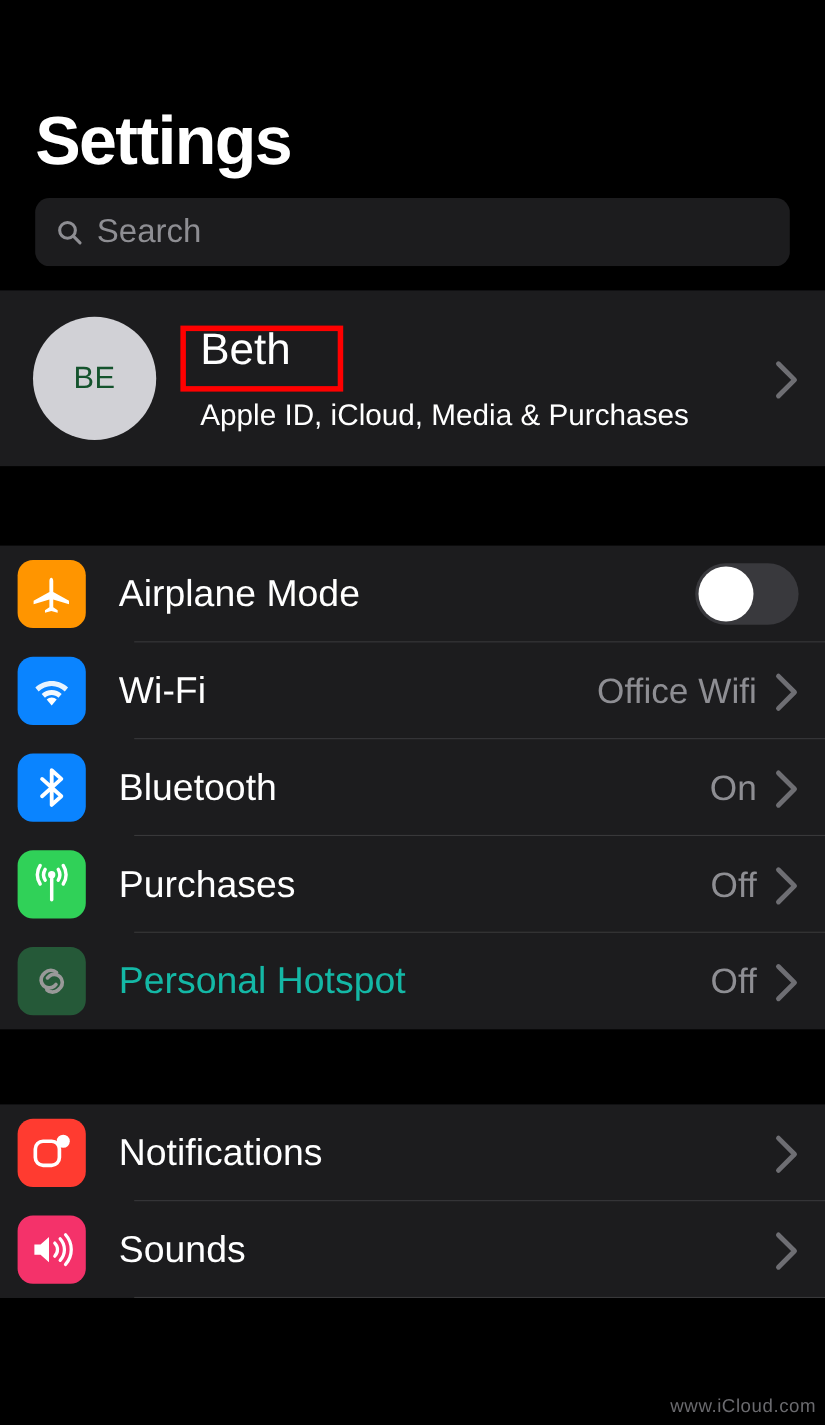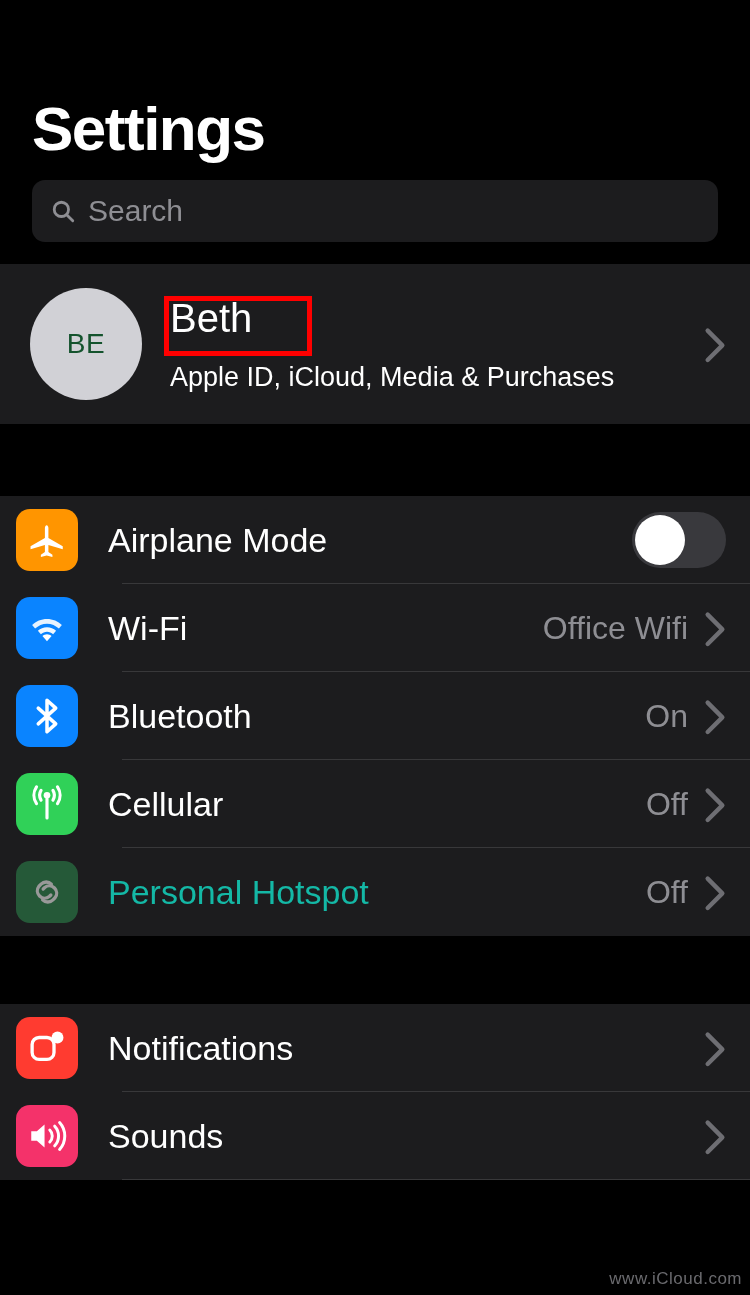--- a/index.html
+++ b/index.html
@@ -77,21 +77,21 @@
     color: #14532d;
     font-size: 28px;
     font-weight: 400;
     display: flex;
     align-items: center;
     justify-content: center;
     flex: none;
     letter-spacing: 0.5px;
   }
   .profile-text {
-    margin-left: 28px;
+    margin-left: 40px;
     display: flex;
     flex-direction: column;
     justify-content: center;
     gap: 20px;
     flex: 1;
     min-width: 0;
   }
   .profile-name {
     font-size: 40px;
     font-weight: 500;
@@ -291,21 +291,21 @@
       <span class="row-icon" style="background:#30d158">
         <svg viewBox="0 0 24 24" fill="none" stroke="currentColor" stroke-width="1.8" stroke-linecap="round">
           <circle cx="12" cy="7" r="1.9" fill="currentColor" stroke="none"></circle>
           <line x1="12" y1="9" x2="12" y2="20"></line>
           <path d="M8.6 4.2a5.4 5.4 0 000 5.6"></path>
           <path d="M15.4 4.2a5.4 5.4 0 010 5.6"></path>
           <path d="M6 2.2a8.6 8.6 0 000 9.6"></path>
           <path d="M18 2.2a8.6 8.6 0 010 9.6"></path>
         </svg>
       </span>
-      <span class="row-label">Cellular</span>
+      <span class="row-label">Purchases</span>
       <span class="row-value">Off</span>
       <span class="chevron">
         <svg viewBox="0 0 12 20" fill="none" stroke="currentColor" stroke-width="2.4" stroke-linecap="round" stroke-linejoin="round">
           <polyline points="2,2 10,10 2,18"></polyline>
         </svg>
       </span>
       <span class="sep"></span>
     </div>
 
     <div class="row dim last">

